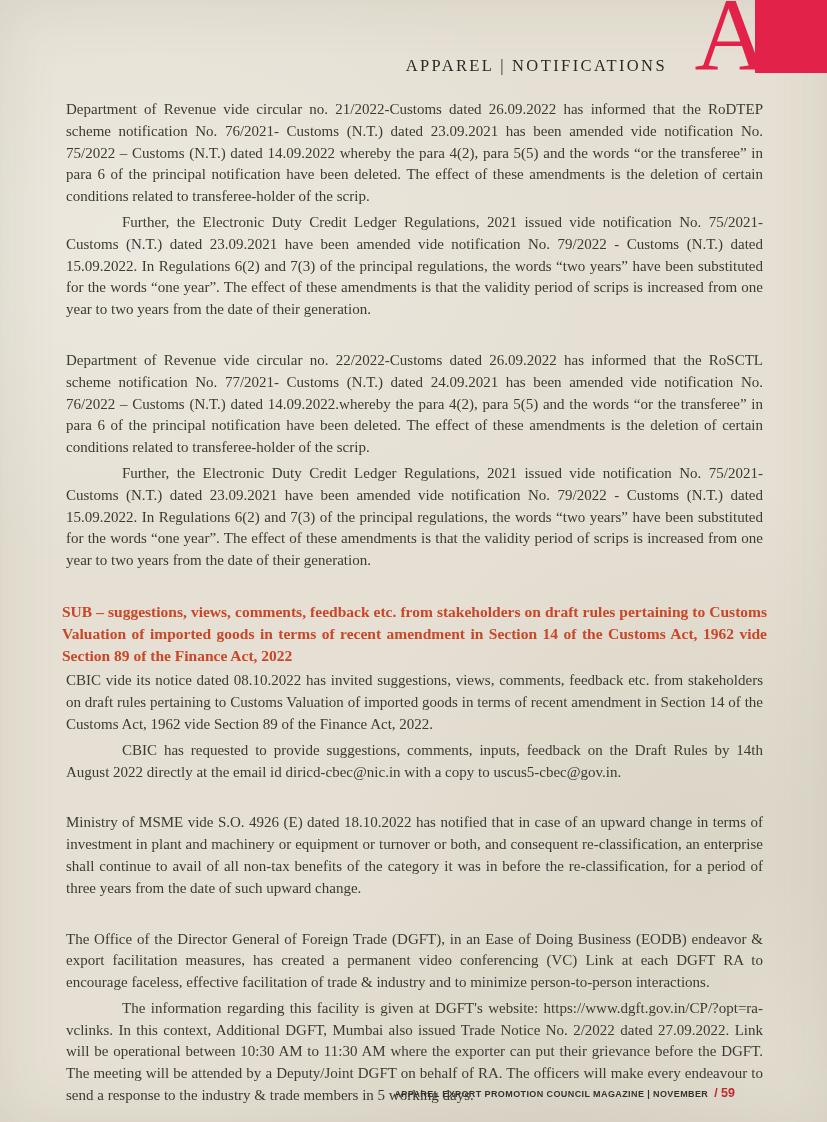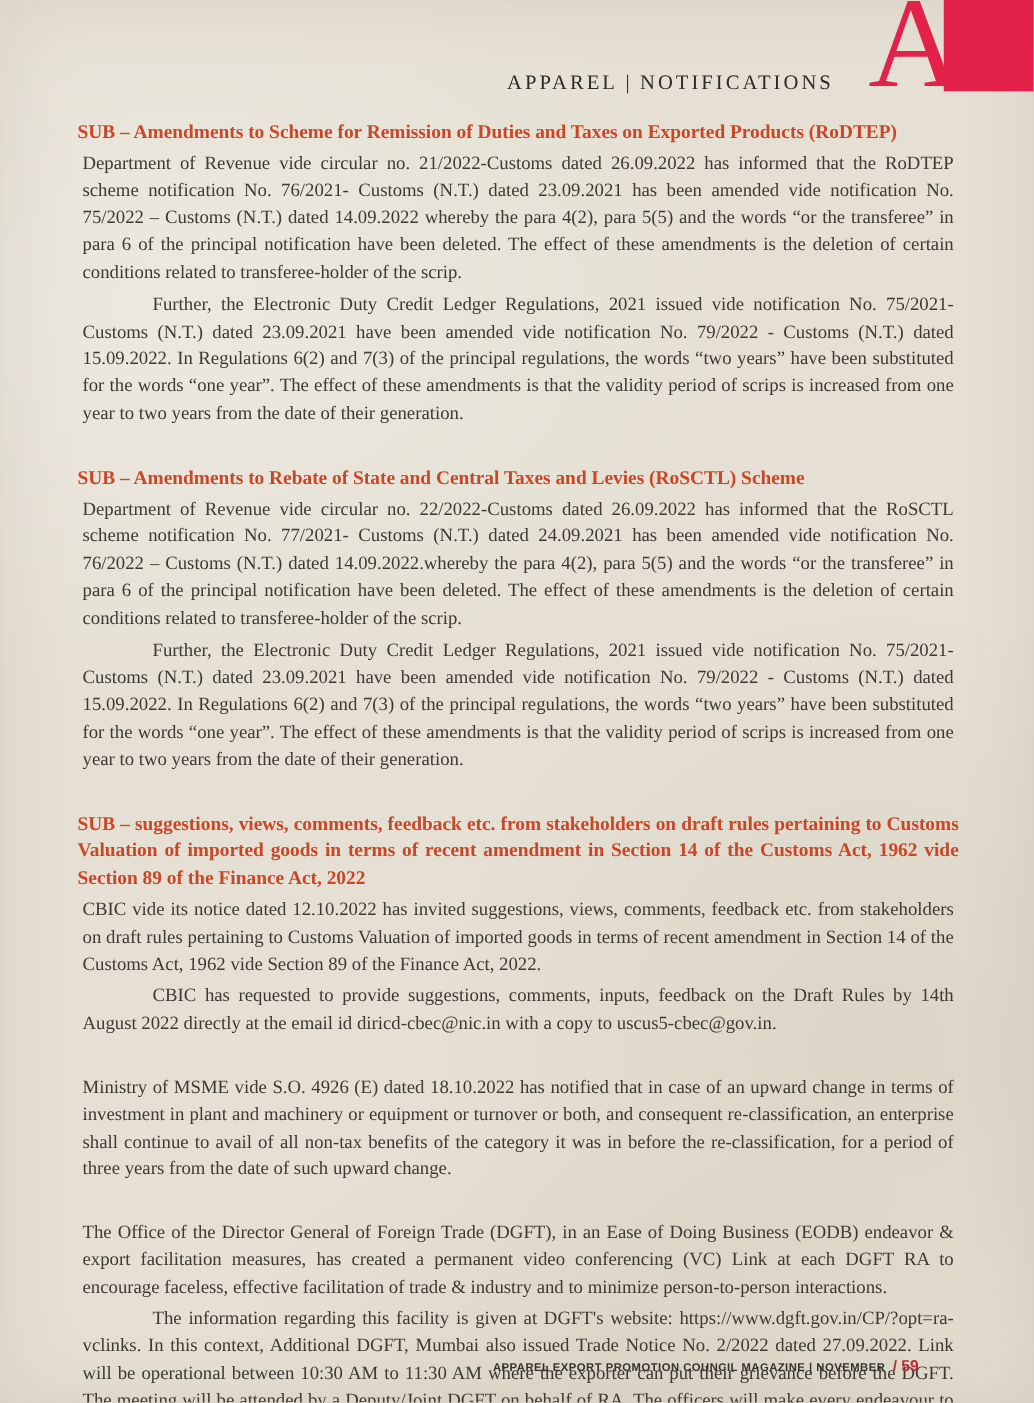--- a/index.html
+++ b/index.html
@@ -63,34 +63,32 @@
   </div>
 
   <div class="logo">
     <div class="logo-letter" style="color: rgb(227, 34, 73);">A</div>
     <div class="logo-block" style="background: rgb(227, 34, 73);"></div>
   </div>
 
   <div class="content">
 
     <section class="notice">
-      <h2 style="color: rgb(201, 70, 39);">SUB – Amendments to Scheme for Remission of Duties and Taxes on Exported Products (RoDTEP)</h2>
       <p>Department of Revenue vide circular no. 21/2022-Customs dated 26.09.2022 has informed that the RoDTEP scheme notification No. 76/2021- Customs (N.T.) dated 23.09.2021 has been amended vide notification No. 75/2022 – Customs (N.T.) dated 14.09.2022 whereby the para 4(2), para 5(5) and the words “or the transferee” in para 6 of the principal notification have been deleted. The effect of these amendments is the deletion of certain conditions related to transferee-holder of the scrip.</p>
       <p class="cont">Further, the Electronic Duty Credit Ledger Regulations, 2021 issued vide notification No. 75/2021- Customs (N.T.) dated 23.09.2021 have been amended vide notification No. 79/2022 - Customs (N.T.) dated 15.09.2022. In Regulations 6(2) and 7(3) of the principal regulations, the words “two years” have been substituted for the words “one year”. The effect of these amendments is that the validity period of scrips is increased from one year to two years from the date of their generation.</p>
     </section>
 
     <section class="notice">
-      <h2 style="color: rgb(201, 70, 39);">SUB – Amendments to Rebate of State and Central Taxes and Levies (RoSCTL) Scheme</h2>
       <p>Department of Revenue vide circular no. 22/2022-Customs dated 26.09.2022 has informed that the RoSCTL scheme notification No. 77/2021- Customs (N.T.) dated 24.09.2021 has been amended vide notification No. 76/2022 – Customs (N.T.) dated 14.09.2022.whereby the para 4(2), para 5(5) and the words “or the transferee” in para 6 of the principal notification have been deleted. The effect of these amendments is the deletion of certain conditions related to transferee-holder of the scrip.</p>
       <p class="cont">Further, the Electronic Duty Credit Ledger Regulations, 2021 issued vide notification No. 75/2021- Customs (N.T.) dated 23.09.2021 have been amended vide notification No. 79/2022 - Customs (N.T.) dated 15.09.2022. In Regulations 6(2) and 7(3) of the principal regulations, the words “two years” have been substituted for the words “one year”. The effect of these amendments is that the validity period of scrips is increased from one year to two years from the date of their generation.</p>
     </section>
 
     <section class="notice">
       <h2 style="color: rgb(201, 70, 39);">SUB – suggestions, views, comments, feedback etc. from stakeholders on draft rules pertaining to Customs Valuation of imported goods in terms of recent amendment in Section 14 of the Customs Act, 1962 vide Section 89 of the Finance Act, 2022</h2>
-      <p>CBIC vide its notice dated 12.10.2022 has invited suggestions, views, comments, feedback etc. from stakeholders on draft rules pertaining to Customs Valuation of imported goods in terms of recent amendment in Section 14 of the Customs Act, 1962 vide Section 89 of the Finance Act, 2022.</p>
+      <p>CBIC vide its notice dated 08.10.2022 has invited suggestions, views, comments, feedback etc. from stakeholders on draft rules pertaining to Customs Valuation of imported goods in terms of recent amendment in Section 14 of the Customs Act, 1962 vide Section 89 of the Finance Act, 2022.</p>
       <p class="cont">CBIC has requested to provide suggestions, comments, inputs, feedback on the Draft Rules by 14th August 2022 directly at the email id diricd-cbec@nic.in with a copy to uscus5-cbec@gov.in.</p>
     </section>
 
     <section class="notice">
       <p>Ministry of MSME vide S.O. 4926 (E) dated 18.10.2022 has notified that in case of an upward change in terms of investment in plant and machinery or equipment or turnover or both, and consequent re-classification, an enterprise shall continue to avail of all non-tax benefits of the category it was in before the re-classification, for a period of three years from the date of such upward change.</p>
     </section>
 
     <section class="notice">
       <p>The Office of the Director General of Foreign Trade (DGFT), in an Ease of Doing Business (EODB) endeavor &amp; export facilitation measures, has created a permanent video conferencing (VC) Link at each DGFT RA to encourage faceless, effective facilitation of trade &amp; industry and to minimize person-to-person interactions.</p>
       <p class="cont"><span>The information regarding this facility is given at DGFT's website: https://www.dgft.gov.in/CP/?opt=ra-vclinks. In this context, Additional DGFT, Mumbai also issued Trade Notice No. 2/2022 dated 27.09.2022. Link will be operational between 10:30 AM to 11:30 AM where the exporter can put their grievance before the DGFT. The meeting will be attended by a Deputy/Joint DGFT on behalf of RA. The officers will make every endeavour to send a response to the industry &amp; trade members in 5 working days.</span></p>

